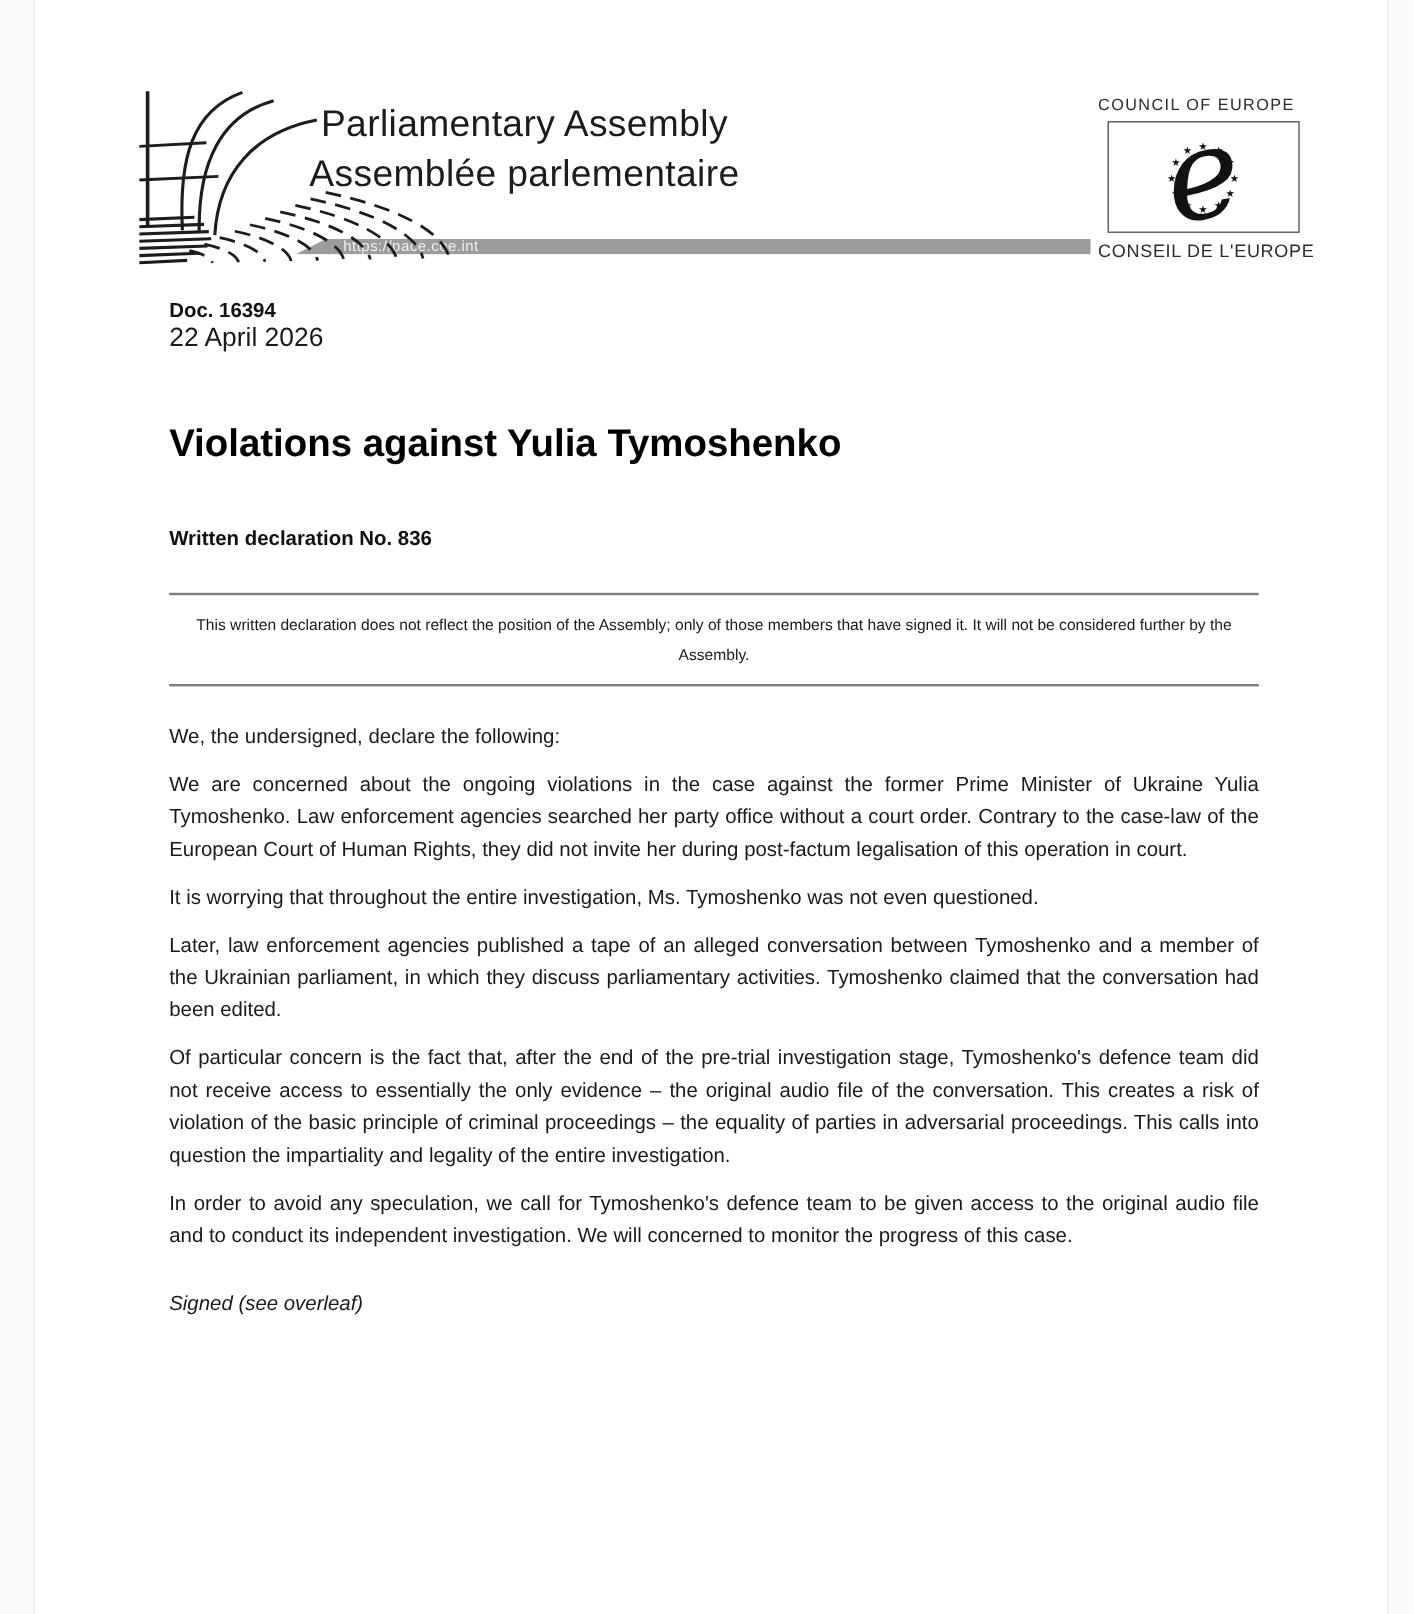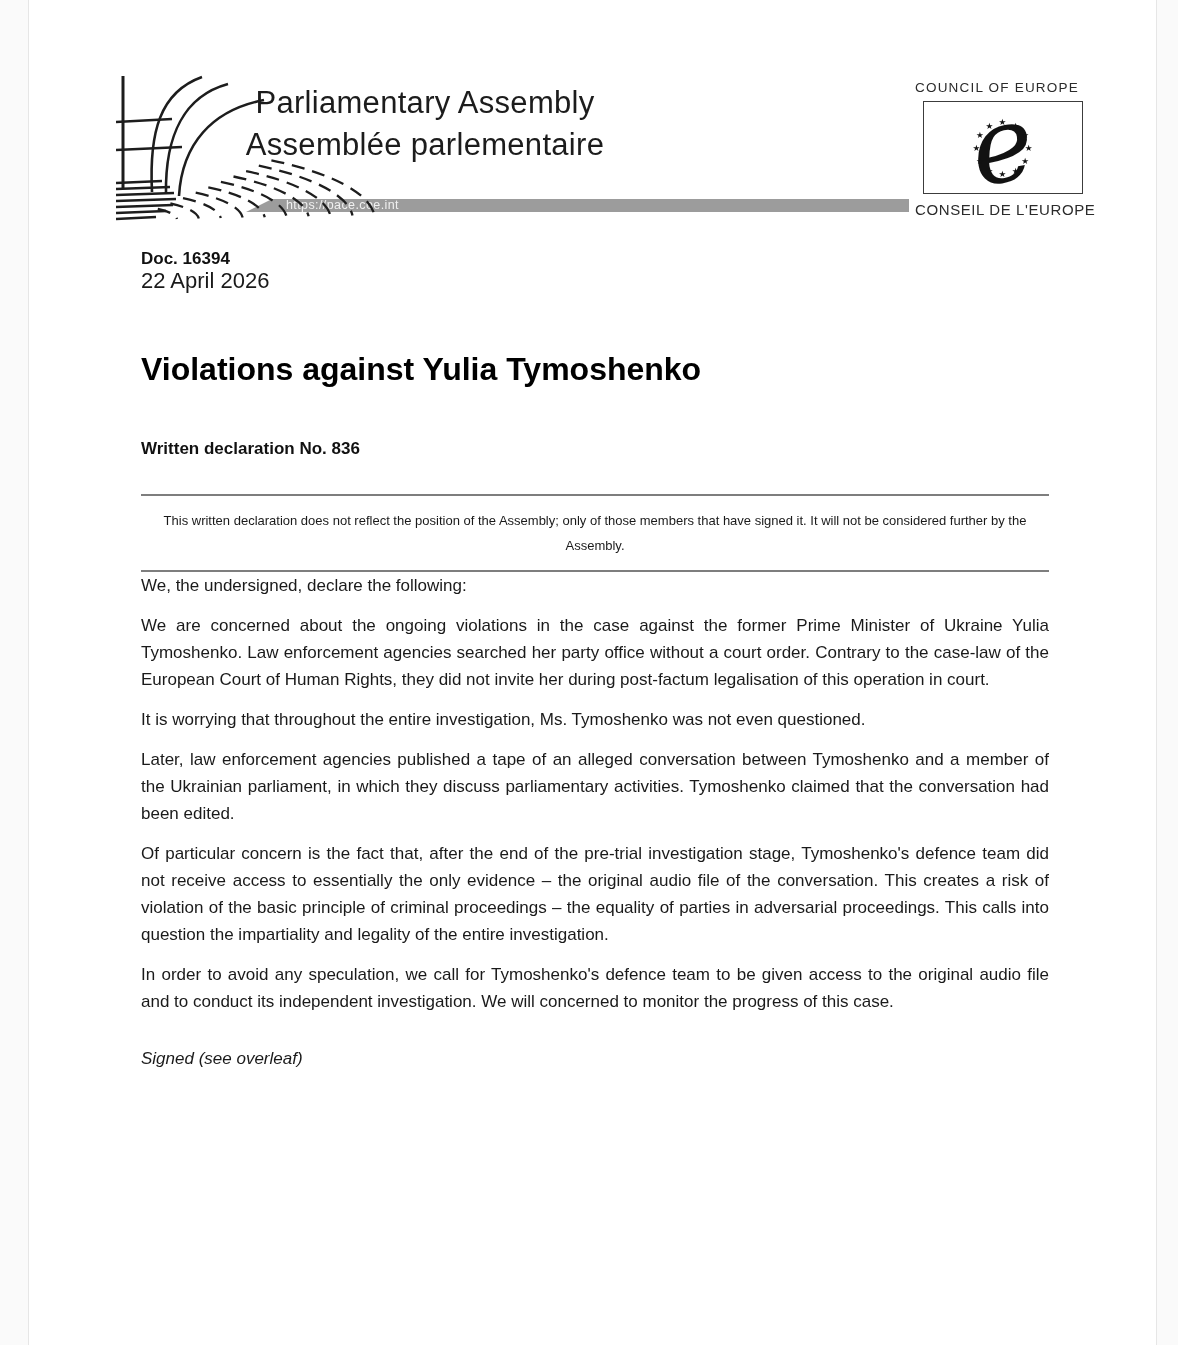--- a/index.html
+++ b/index.html
@@ -18,21 +18,21 @@
     border-left: 1px solid #e6e6e6;
     border-right: 1px solid #e6e6e6;
   }
 
   
   .pace-logo {
     position: absolute; left: 87px; top: 70px;
     width: 265px; height: 152px; z-index: 2;
   }
   .wordmark {
-    position: absolute; left: 196px; top: 82px; width: 400px;
+    position: absolute; left: 208px; top: 82px; width: 400px;
     text-align: center;
     font-size: 31px; line-height: 42px;
     color: #1c1c1c; letter-spacing: 0.3px;
     z-index: 1;
   }
   .url-bar {
     position: absolute; left: 217px; top: 199px;
     width: 663px; height: 13px;
     background: #9c9c9c;
     clip-path: polygon(26px 0, 100% 0, 100% 100%, 0 100%);
@@ -84,21 +84,21 @@
     border: none; border-top: 2px solid #7e7e7e;
     margin: 0; height: 0;
   }
   .rule-top { margin-top: 34px; }
   .disclaimer {
     margin: 12px 0;
     padding: 0 6px;
     text-align: center;
     font-size: 13px; line-height: 25px;
   }
-  .body-block { }
+  .body-block { margin-top: 28px; }
   .para {
     margin: 0 0 13px 0;
     font-size: 17px; line-height: 27px;
     text-align: justify;
   }
   .para:last-of-type { margin-bottom: 0; }
   .signed {
     margin-top: 30px;
     font-size: 17px; line-height: 27px;
     font-style: italic;

